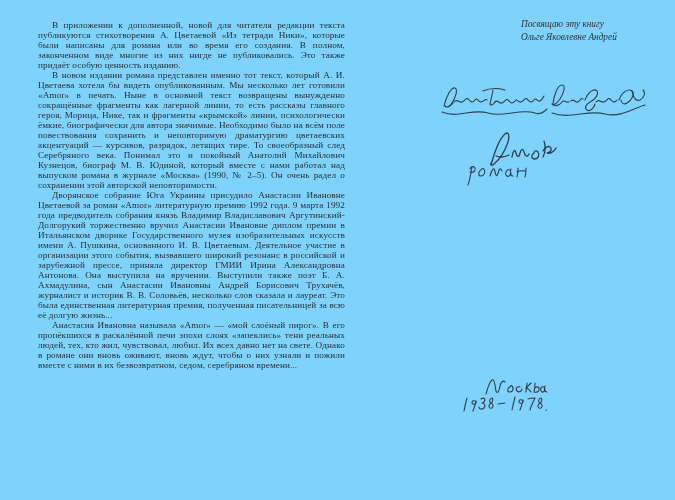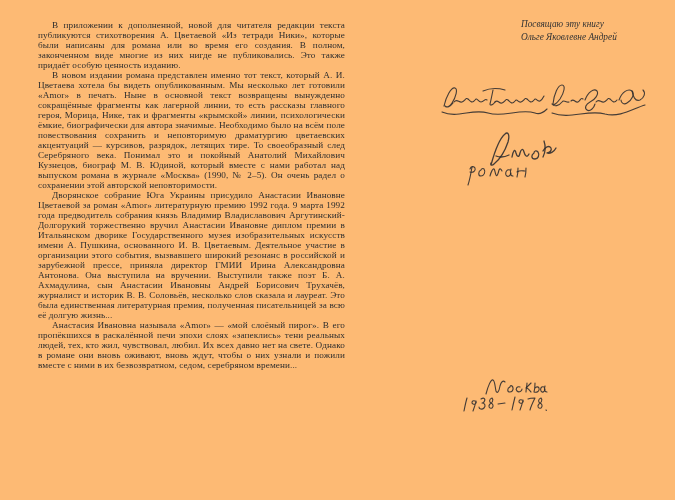--- a/index.html
+++ b/index.html
@@ -1,20 +1,20 @@
 <!DOCTYPE html>
 <html lang="ru"><head>
 <meta charset="utf-8">
 <style>
   html, body { margin: 0; padding: 0; background: #ffffff; }
   .spread {
     position: relative;
     width: 675px;
     height: 500px;
-    background: #fdba74;
+    background: #7dd3fc;
     overflow: hidden;
     font-family: "Liberation Serif", serif;
   }
   .page-left, .page-right {
     position: absolute;
     top: 0;
     height: 500px;
   }
   .page-left  { left: 0;    width: 360px; }
   .page-right { left: 360px; width: 315px; }

